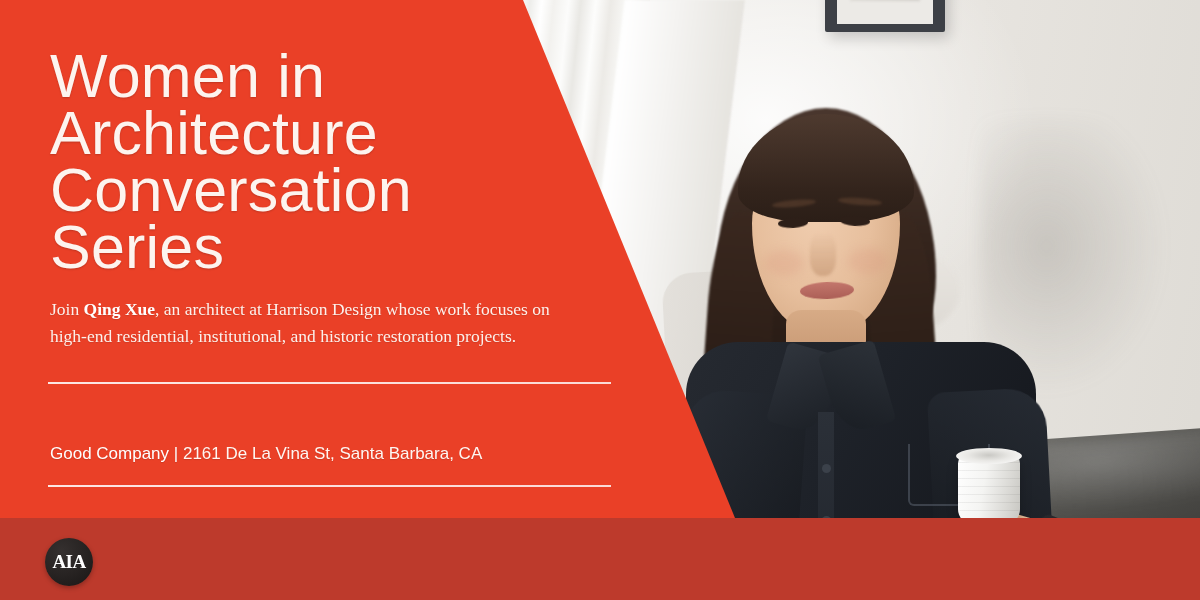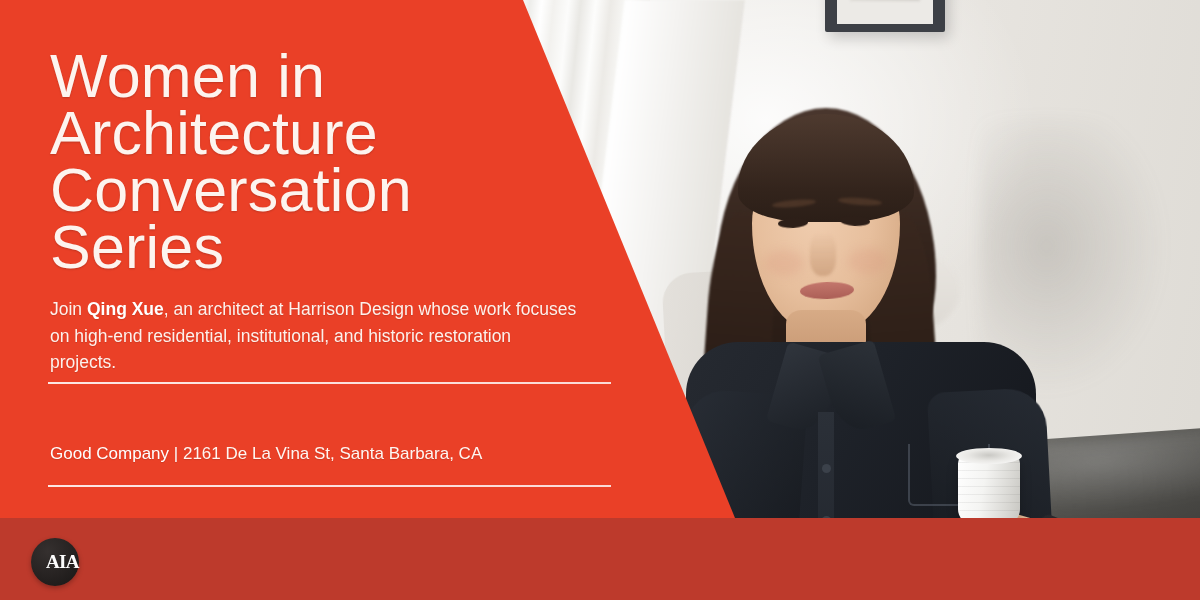--- a/index.html
+++ b/index.html
@@ -312,20 +312,21 @@
     white-space:pre-line;
     text-shadow:0 1px 2px rgba(0,0,0,.18);
   }
   .desc{
     position:absolute;left:50px;top:296px;width:530px;
     color:#fdf1ec;
     font-size:17.5px;
     line-height:26.5px;
     font-weight:400;
     text-shadow:0 1px 1px rgba(0,0,0,.12);
+    font-family:Liberation Serif, serif;
   }
   .desc b{font-weight:700;color:#ffffff;}
   .rule{
     position:absolute;left:48px;width:563px;height:2px;
     background:linear-gradient(90deg,rgba(255,255,255,.95),rgba(255,255,255,.88));
     opacity:.92;
   }
   .rule.r1{top:382px;}
   .rule.r2{top:485px;}
   .detail{
@@ -339,24 +340,24 @@
   .detail b{font-weight:400;color:#ffffff;}
   .detail.d1{top:408px;font-weight:700;}
   .detail.d2{top:443px;}
 
   
   .footer{
     position:absolute;left:0;top:518px;width:1200px;height:82px;
     background:#bd3a2c;
   }
   .aia-badge{
-    position:absolute;left:31px;top:20px;width:48px;height:48px;
+    position:absolute;left:45px;top:20px;width:48px;height:48px;
     border-radius:50%;
     background:radial-gradient(circle at 35% 28%,#35302f 0%,#262221 55%,#191615 100%);
-    display:flex;align-items:center;justify-content:flex-end;
+    display:flex;align-items:center;justify-content:center;
     box-shadow:0 2px 5px rgba(0,0,0,.28);
   }
   .aia-badge span{
     color:#fdfdfd;
     font-size:19px;
     font-weight:700;
     letter-spacing:-.6px;
     font-family:"Liberation Serif","DejaVu Serif",serif;
   }
   .chapter{

